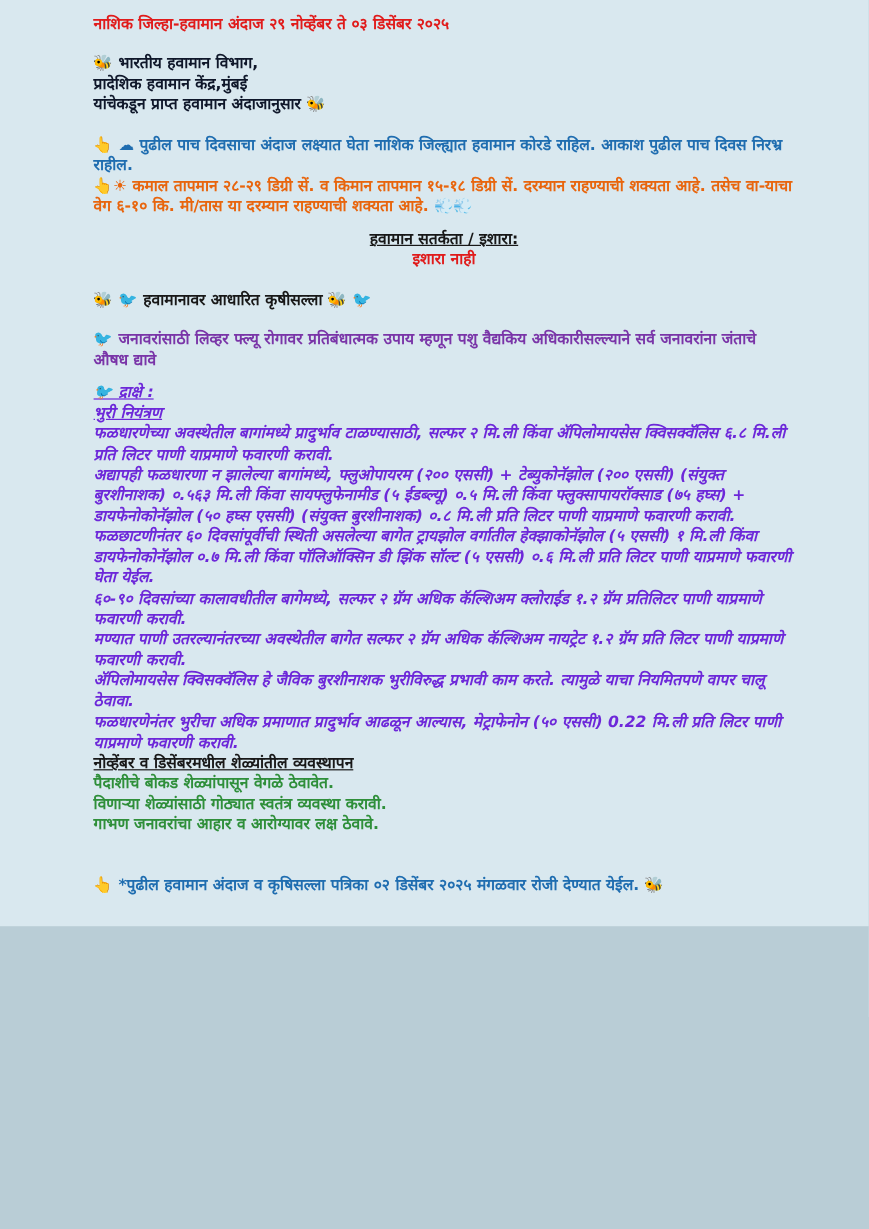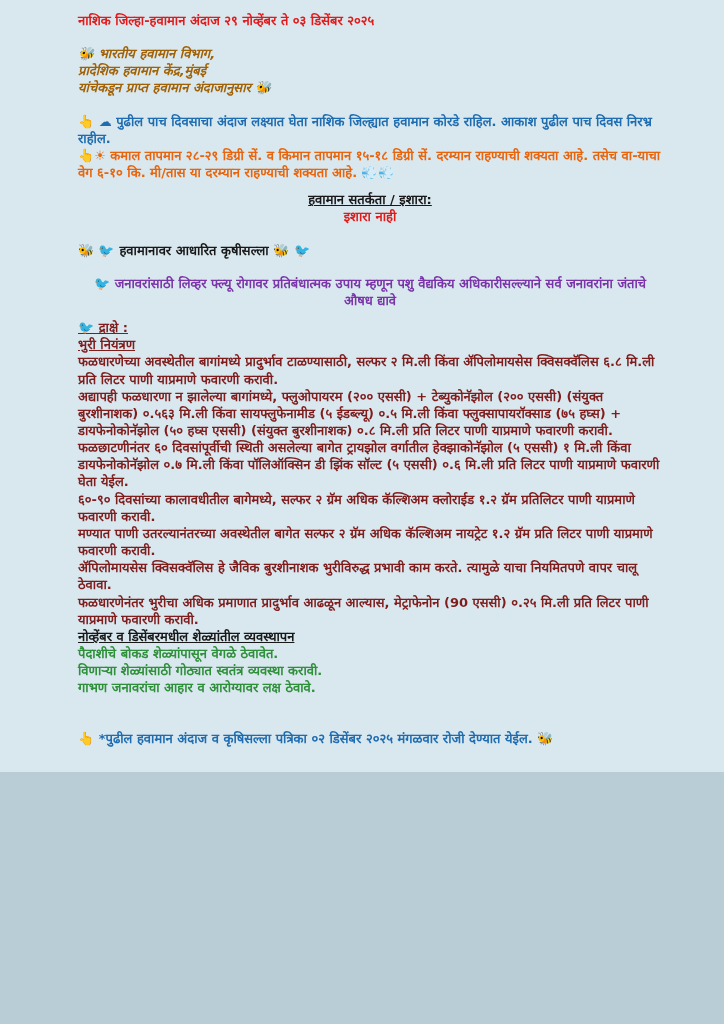--- a/index.html
+++ b/index.html
@@ -14,26 +14,26 @@
     padding: 12px 62px 0 78px;
     font-family: "DejaVu Sans", "Liberation Sans", sans-serif;
     font-weight: bold;
     font-size: 13px;
     line-height: 1.32;
     color: #181818;
     overflow: hidden;
   }
   .line { margin: 0; }
   .title-red      { color: #e01b1b; }
-  .maroon         { color: #a16207; font-style: italic; }
+  .maroon         { color: #0f172a; }
   .blue           { color: #1f6db0; }
   .orange         { color: #e8650d; }
   .black          { color: #181818; }
-  .purple         { color: #7a35a8; text-align: center; }
-  .brown          { color: #7f1d1d; }
+  .purple         { color: #7a35a8; }
+  .brown          { color: #6d28d9; font-style: italic; }
   .green          { color: #2f8f3a; }
   .red            { color: #e01b1b; }
   .center         { text-align: center; }
   .mt-sm  { margin-top: 10px; }
   .mt-md  { margin-top: 16px; }
   .mt-lg  { margin-top: 28px; }
   .mt-xl  { margin-top: 34px; }
   .inline-underline { text-decoration: underline; display: inline; }
 </style>
 </head>
@@ -69,21 +69,21 @@
 
   <div class="mt-sm">
     <div class="line brown"><span class="inline-underline">🐦 द्राक्षे :</span></div>
     <div class="line brown"><span class="inline-underline">भुरी नियंत्रण</span></div>
     <div class="line brown">फळधारणेच्या अवस्थेतील बागांमध्ये प्रादुर्भाव टाळण्यासाठी, सल्फर २ मि.ली किंवा ॲपिलोमायसेस क्विसक्वॅलिस ६.८ मि.ली प्रति लिटर पाणी याप्रमाणे फवारणी करावी.</div>
     <div class="line brown">अद्यापही फळधारणा न झालेल्या बागांमध्ये, फ्लुओपायरम (२०० एससी) + टेब्युकोनॅझोल (२०० एससी) (संयुक्त बुरशीनाशक) ०.५६३ मि.ली किंवा सायफ्लुफेनामीड (५ ईडब्ल्यू) ०.५ मि.ली किंवा फ्लुक्सापायरॉक्साड (७५ हघ्स) + डायफेनोकोनॅझोल (५० हघ्स एससी) (संयुक्त बुरशीनाशक) ०.८ मि.ली प्रति लिटर पाणी याप्रमाणे फवारणी करावी.</div>
     <div class="line brown">फळछाटणीनंतर ६० दिवसांपूर्वीची स्थिती असलेल्या बागेत ट्रायझोल वर्गातील हेक्झाकोनॅझोल (५ एससी) १ मि.ली किंवा डायफेनोकोनॅझोल ०.७ मि.ली किंवा पॉलिऑक्सिन डी झिंक सॉल्ट (५ एससी) ०.६ मि.ली प्रति लिटर पाणी याप्रमाणे फवारणी घेता येईल.</div>
     <div class="line brown">६०-९० दिवसांच्या कालावधीतील बागेमध्ये, सल्फर २ ग्रॅम अधिक कॅल्शिअम क्लोराईड १.२ ग्रॅम प्रतिलिटर पाणी याप्रमाणे फवारणी करावी.</div>
     <div class="line brown">मण्यात पाणी उतरल्यानंतरच्या अवस्थेतील बागेत सल्फर २ ग्रॅम अधिक कॅल्शिअम नायट्रेट १.२ ग्रॅम प्रति लिटर पाणी याप्रमाणे फवारणी करावी.</div>
     <div class="line brown">ॲपिलोमायसेस क्विसक्वॅलिस हे जैविक बुरशीनाशक भुरीविरुद्ध प्रभावी काम करते. त्यामुळे याचा नियमितपणे वापर चालू ठेवावा.</div>
-    <div class="line brown">फळधारणेनंतर भुरीचा अधिक प्रमाणात प्रादुर्भाव आढळून आल्यास, मेट्राफेनोन (90 एससी) ०.२५ मि.ली प्रति लिटर पाणी याप्रमाणे फवारणी करावी.</div>
+    <div class="line brown">फळधारणेनंतर भुरीचा अधिक प्रमाणात प्रादुर्भाव आढळून आल्यास, मेट्राफेनोन (५० एससी) 0.22 मि.ली प्रति लिटर पाणी याप्रमाणे फवारणी करावी.</div>
   </div>
 
   <div>
     <div class="line black"><span class="inline-underline">नोव्हेंबर व डिसेंबरमधील शेळ्यांतील व्यवस्थापन</span></div>
     <div class="line green">पैदाशीचे बोकड शेळ्यांपासून वेगळे ठेवावेत.</div>
     <div class="line green">विणाऱ्या शेळ्यांसाठी गोठ्यात स्वतंत्र व्यवस्था करावी.</div>
     <div class="line green">गाभण जनावरांचा आहार व आरोग्यावर लक्ष ठेवावे.</div>
   </div>
 
 

